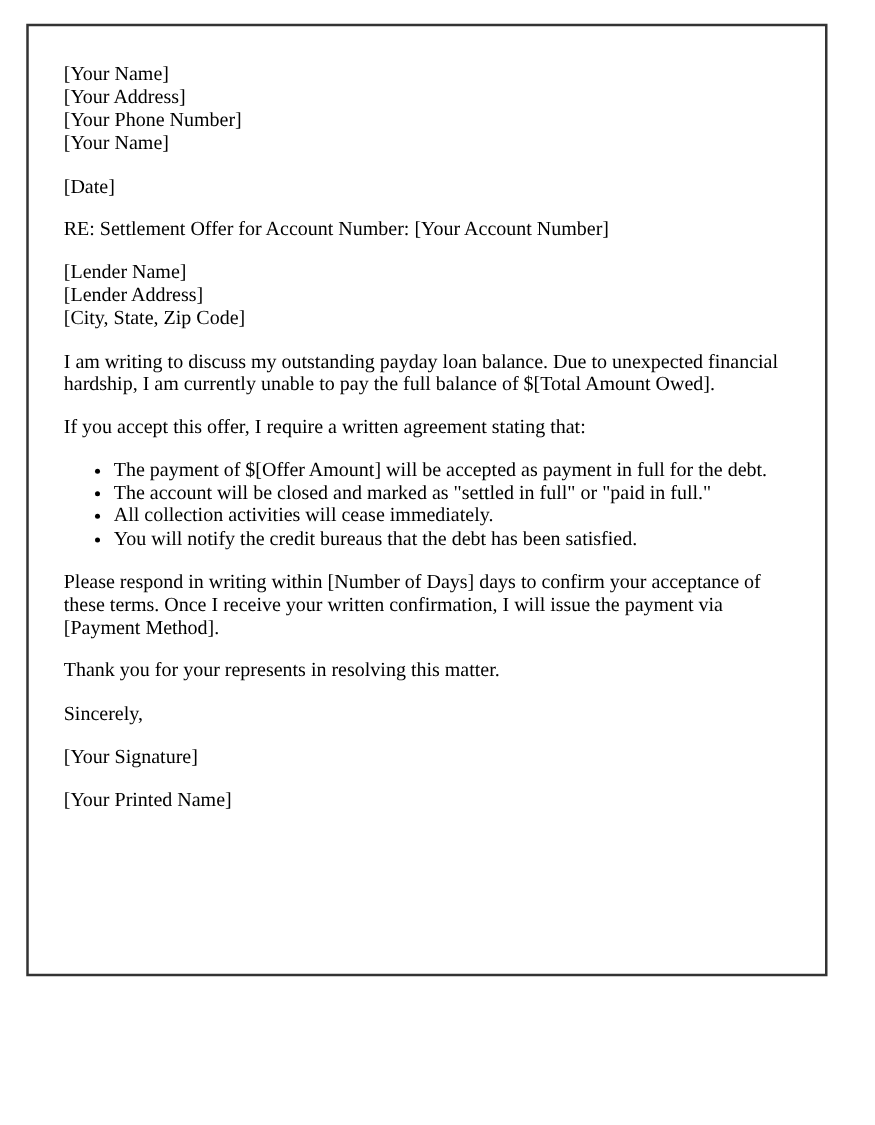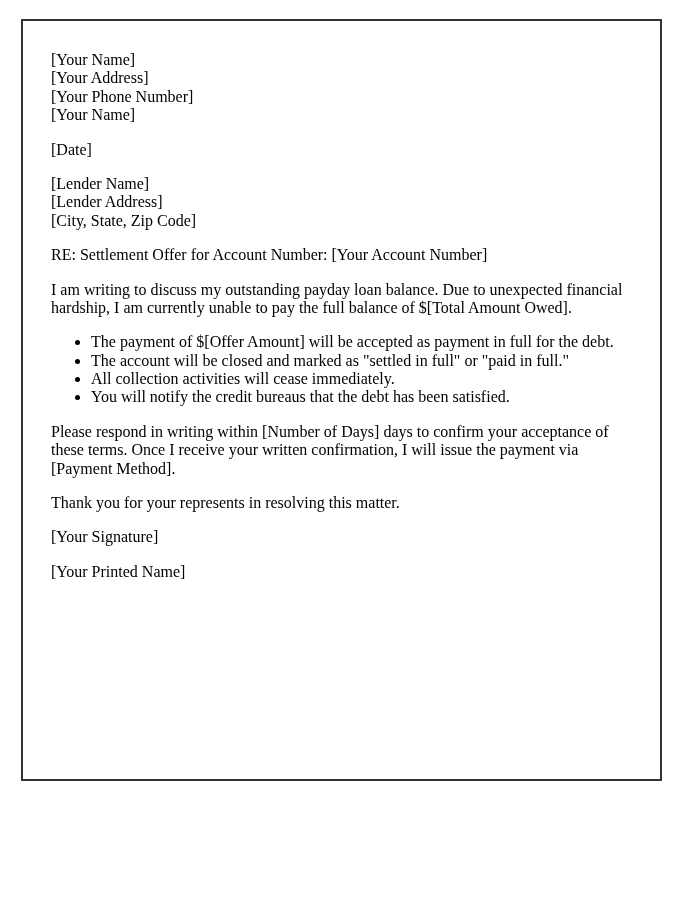--- a/index.html
+++ b/index.html
@@ -52,43 +52,45 @@
     <span>[Your Address]</span><br>
     <span>[Your Phone Number]</span><br>
     <span>[Your Name]</span>
   </p>
 
   <p>
     <span class="bold">[Date]</span>
   </p>
 
   <p>
+    <span class="bold">RE: Settlement Offer for Account Number: [Your Account Number]</span>
+  </p>
+
+  <p>
     <span class="bold">[Lender Name]</span><br>
     <span>[Lender Address]</span><br>
     <span>[City, State, Zip Code]</span>
-  </p>
-
-  <p>
-    <span class="bold">RE: Settlement Offer for Account Number: [Your Account Number]</span>
   </p>
 
 
   <p>I am writing to discuss my outstanding payday loan balance. Due to unexpected financial hardship, I am currently unable to pay the full balance of $[Total Amount Owed].</p>
 
 
+  <p>If you accept this offer, I require a written agreement stating that:</p>
 
   <ul>
     <li>The payment of $[Offer Amount] will be accepted as payment in full for the debt.</li>
     <li>The account will be closed and marked as "settled in full" or "paid in full."</li>
     <li>All collection activities will cease immediately.</li>
     <li>You will notify the credit bureaus that the debt has been satisfied.</li>
   </ul>
 
   <p>Please respond in writing within [Number of Days] days to confirm your acceptance of these terms. Once I receive your written confirmation, I will issue the payment via [Payment Method].</p>
 
   <p>Thank you for your represents in resolving this matter.</p>
 
+  <p>Sincerely,</p>
 
   <p>[Your Signature]</p>
 
   <p>[Your Printed Name]</p>
 
 </div>
 
 </body></html>

